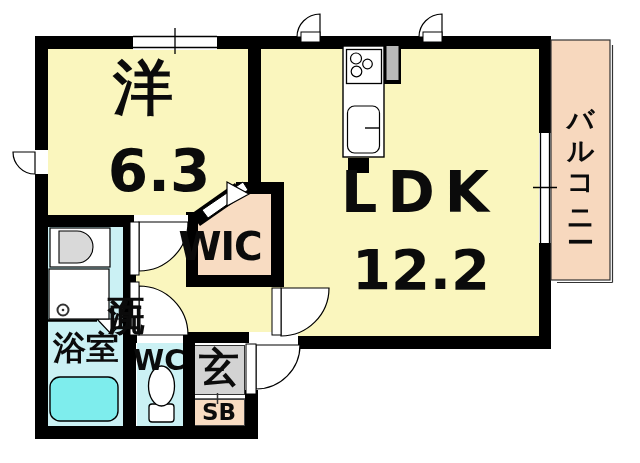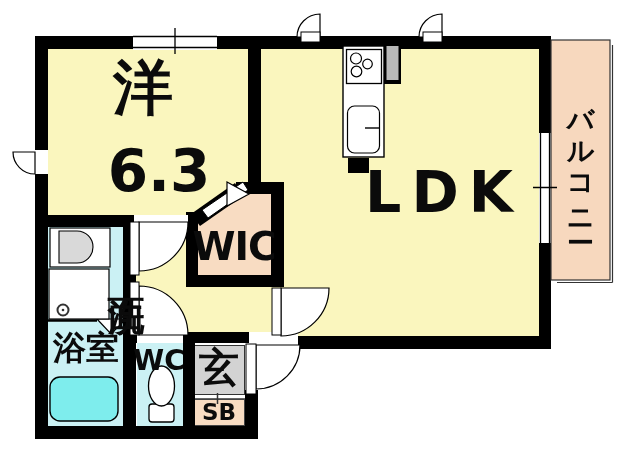--- a/index.html
+++ b/index.html
@@ -105,22 +105,23 @@
 
     <rect x="149" y="404" width="25" height="18" rx="3" fill="#fff" stroke="#000" stroke-width="1.3"></rect>
     <ellipse cx="161.5" cy="386" rx="13" ry="20" fill="#fff" stroke="#000" stroke-width="1.3"></ellipse>
 
     <path d="M195,398.5 H245" stroke="#666" stroke-width="1"></path>
     <path d="M217.5,393 V404" stroke="#333" stroke-width="1.5"></path>
   </svg>
 
   <div class="lbl" style="left:143px;top:87px;font-size:60px;">洋</div>
   <div class="lbl" style="left:159px;top:171px;font-size:58px;">6.3</div>
-  <div class="lbl" style="left:444px;top:192px;font-size:57px;letter-spacing:10px;">LDK</div>
-  <div class="lbl" style="left:234px;top:246px;font-size:39px;letter-spacing:-1px;text-align:right;">WIC</div>
+  <div class="lbl" style="left:420px;top:192px;font-size:57px;letter-spacing:10px;">LDK</div>
+  <div class="lbl" style="left:421px;top:270px;font-size:56px;">12.2</div>
+  <div class="lbl" style="left:220px;top:246px;font-size:39px;letter-spacing:-1px;text-align:right;">WIC</div>
   <div class="lbl vert" style="left:126px;top:268px;font-size:37px;">洗面</div>
   <div class="lbl" style="left:86px;top:347px;font-size:33px;">浴室</div>
   <div class="lbl" style="left:159px;top:361px;font-size:28px;">WC</div>
   <div class="lbl" style="left:219px;top:367px;font-size:40px;">玄</div>
   <div class="lbl" style="left:219px;top:412px;font-size:23px;">SB</div>
   <div class="lbl vert" style="left:581px;top:160px;font-size:27px;letter-spacing:4px;">バルコニー</div>
 
 </div>
 
 </body></html>

